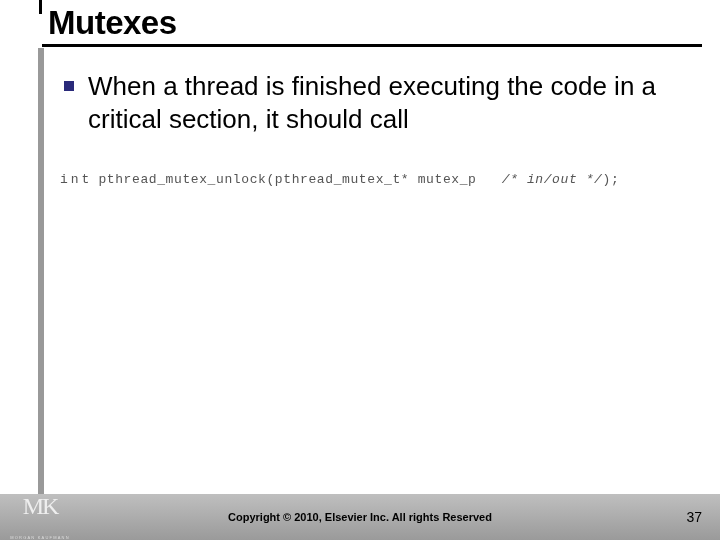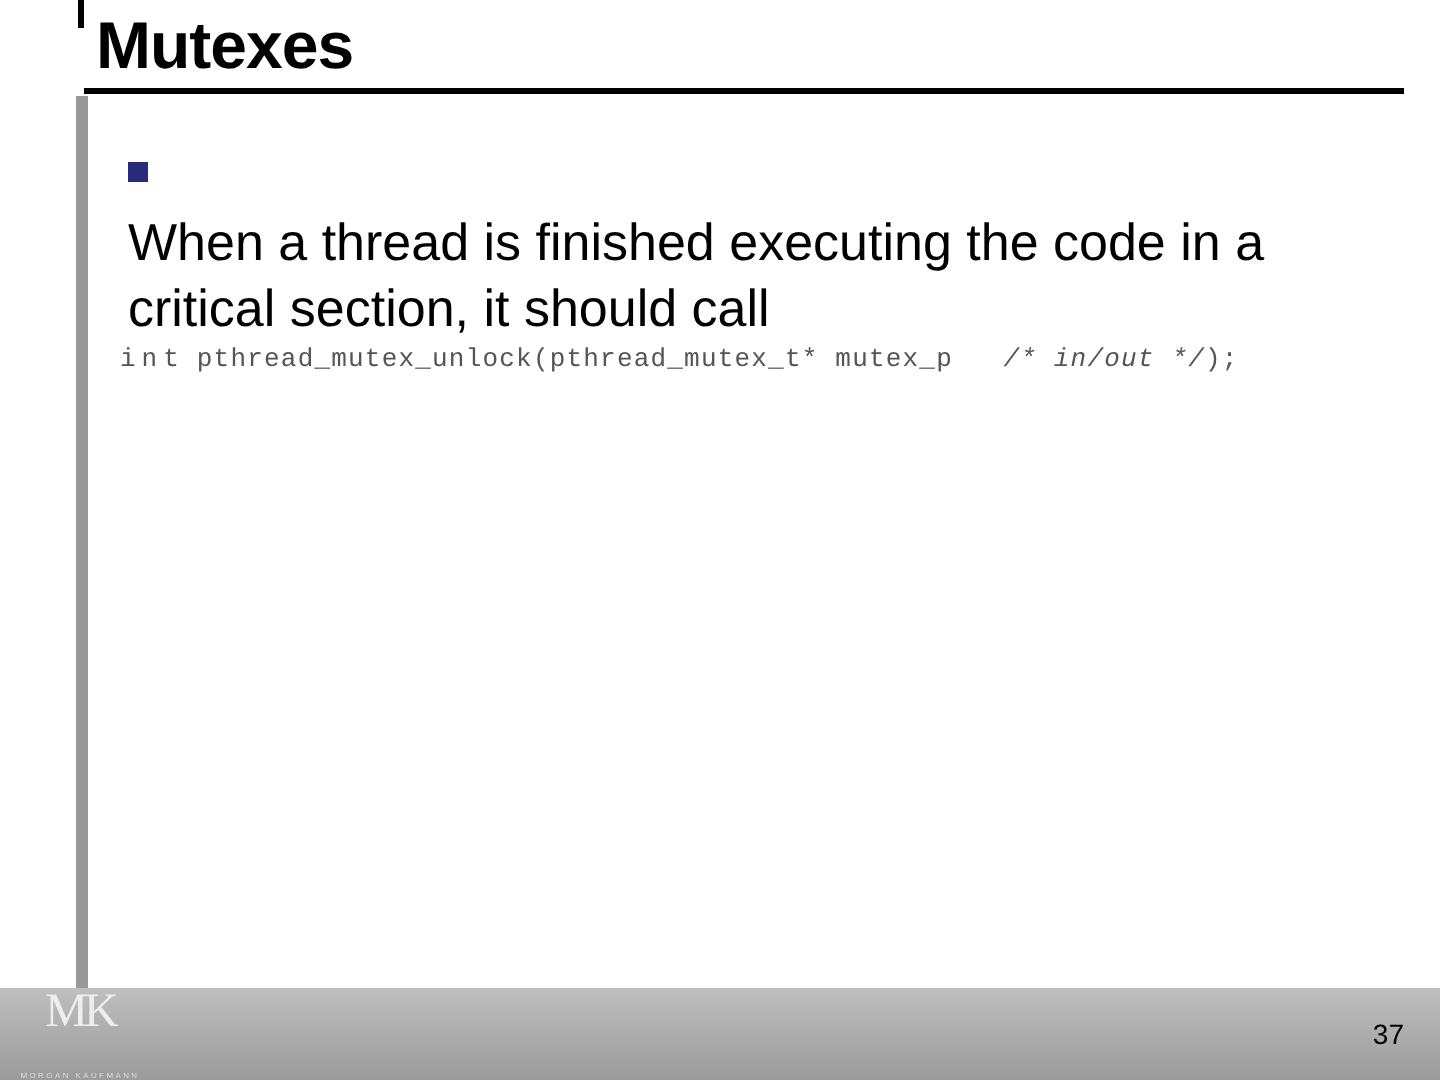--- a/index.html
+++ b/index.html
@@ -29,21 +29,21 @@
     left: 38px; top: 48px;
     width: 6px;
     height: 446px;
     background: #999;
   }
   .body {
     position: absolute;
     left: 64px; top: 70px;
     width: 620px;
   }
-  .bullet-row { display: flex; align-items: flex-start; gap: 14px; flex-direction: column; }
+  .bullet-row { display: flex; align-items: flex-start; gap: 14px; }
   .bullet {
     width: 10px; height: 10px;
     background: #2a2a7a;
     flex: 0 0 auto;
     margin-top: 11px;
   }
   .bullet-text {
     font-size: 26px;
     line-height: 1.25;
     color: #000;
@@ -127,16 +127,17 @@
 
   <div class="code-img">
     <span class="code-kw">int</span><span>pthread_mutex_unlock</span><span>(</span><span>pthread_mutex_t*</span>&nbsp;<span>mutex_p</span>&nbsp;&nbsp;&nbsp;<span class="code-cmt">/*  in/out  */</span><span>);</span>
   </div>
 
   <div class="footer">
     <div class="logo">
       <div class="logo-mk">MK</div>
       <div class="logo-sub">MORGAN KAUFMANN</div>
     </div>
+    <div class="copyright">Copyright © 2010, Elsevier Inc. All rights Reserved</div>
     <div class="page-num">37</div>
   </div>
 
 </div>
 
 </body></html>

